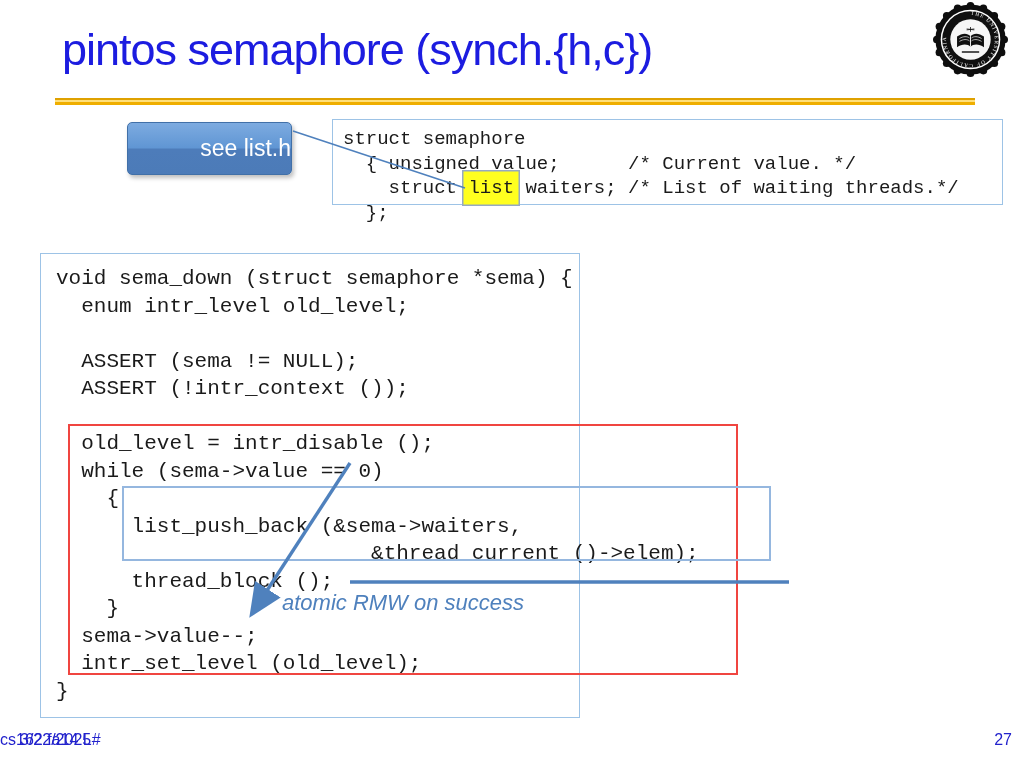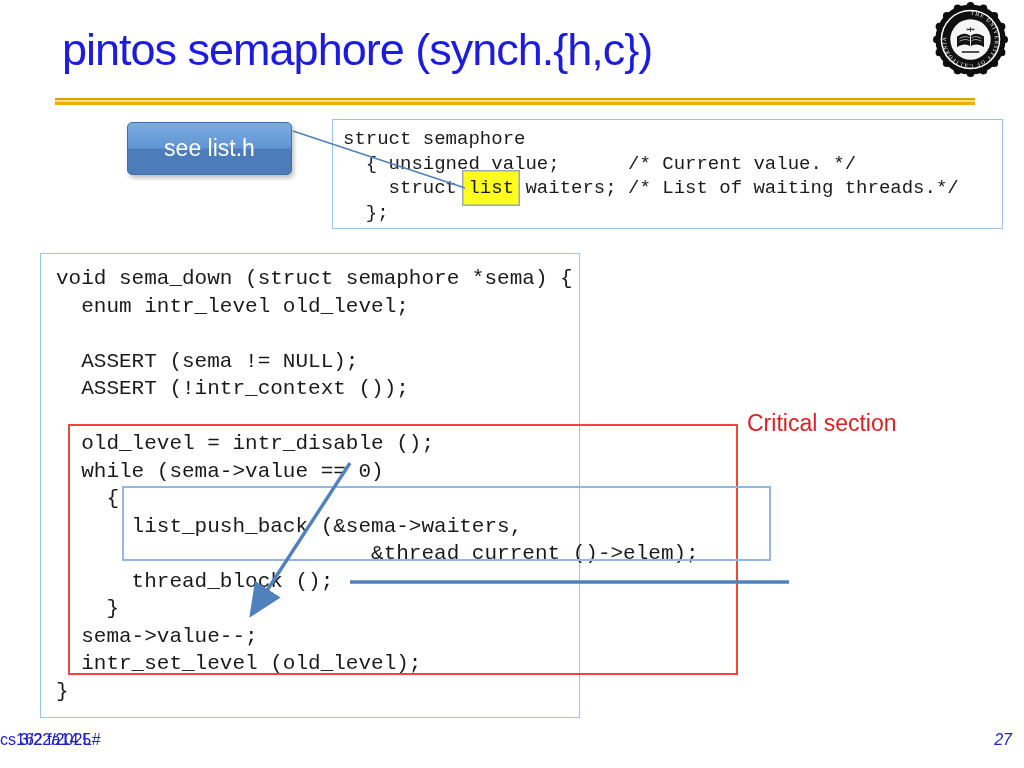--- a/index.html
+++ b/index.html
@@ -11,25 +11,25 @@
            color:#1c1ce0; font-weight:400; }
   .gold-rule { position:absolute; left:55px; top:98px; width:920px; height:7px;
            background:linear-gradient(to bottom,#dfa100 0 2px,#ffdf7a 2px 4px,#efae00 4px 7px); }
 
   .seal { position:absolute; left:933px; top:2px; }
 
   .callout-btn { position:absolute; left:127px; top:122px; width:165px; height:53px;
            border-radius:5px; border:1px solid #4170a8;
            background:linear-gradient(to bottom,#7dabe0 0%,#6096d4 48%,#4d7cba 52%,#4c7bb8 100%);
            box-shadow:2px 3px 4px rgba(0,0,0,.25);
-           display:flex; align-items:center; justify-content:center;
+           display:flex; align-items:center; justify-content:flex-end;
            color:#ffffff; font-size:23px; }
 
   .code-box { position:absolute; background:#ffffff; border:1.6px solid #9dc3e6; }
-  .struct-box { left:332px; top:119px; width:671px; height:110px; }
+  .struct-box { left:332px; top:119px; width:671px; height:86px; }
   .main-box  { left:40px;  top:253px; width:540px; height:465px; }
 
   pre { font-family:"Liberation Mono","DejaVu Sans Mono",monospace; color:#1a1a1a; }
   .struct-box pre { padding:7px 0 0 10px; font-size:19px; line-height:24.5px; }
   .main-box pre  { padding:11px 0 0 15px; font-size:21px; line-height:27.5px; }
 
   .hl { background:#ffff1f; box-shadow:inset 0 0 0 1.5px #96a9c2;
         padding:7px 6px; margin:-7px -6px; }
 
   .outline { position:absolute; background:transparent; }
@@ -40,21 +40,21 @@
   .crit-label   { left:747px; top:410px; font-size:23px; color:#e02020; }
   .excl-label   { left:781px; top:485px; font-size:20px; line-height:27.5px; color:#4f81bd; }
   .enter-label  { left:796px; top:568px; font-size:22px; line-height:30.5px; color:#4f81bd; }
   .atomic-label { left:282px; top:590px; font-size:22px; font-style:italic; color:#4f81bd; }
 
   .overlay { position:absolute; left:0; top:0; width:1024px; height:768px; pointer-events:none; }
 
   .footer { position:absolute; left:0; top:731px; width:1024px; font-size:16px; color:#2222cc; }
   .footer .date { position:absolute; left:20px; }
   .footer .course { position:absolute; left:0; width:100%; }
-  .footer .page { position:absolute; right:12px;font-style:italic; }
+  .footer .page { position:absolute; right:12px; }
 </style>
 </head>
 <body>
 
 <div class="slide">
 
   <div class="title">pintos semaphore (synch.{h,c})</div>
   <div class="gold-rule"></div>
 
   <svg class="seal" width="75" height="75" viewBox="0 0 78 78">
@@ -117,21 +117,21 @@
       thread_block ();
     }
   sema-&gt;value--;
   intr_set_level (old_level);
 }</pre>
   </div>
 
   <div class="outline red-box"></div>
   <div class="outline blue-box"></div>
 
-  <div class="ann crit-label">Critical section</div>
+  <div class="ann atomic-label">atomic RMW on success</div>
 
   <svg class="overlay" viewBox="0 0 1024 768">
     <defs>
       <marker id="arrowhead" markerWidth="11" markerHeight="9" refX="8" refY="4.5" orient="auto">
         <path d="M0 0 L10 4.5 L0 9 Z" fill="#4f81bd"></path>
       </marker>
     </defs>
     <line x1="293" y1="131" x2="465" y2="188" stroke="#4f81bd" stroke-width="1.6"></line>
     <line x1="350" y1="582" x2="789" y2="582" stroke="#4f81bd" stroke-width="3.6"></line>
     <line x1="350" y1="463" x2="253" y2="612" stroke="#4f81bd" stroke-width="3.4" marker-end="url(#arrowhead)"></line>

